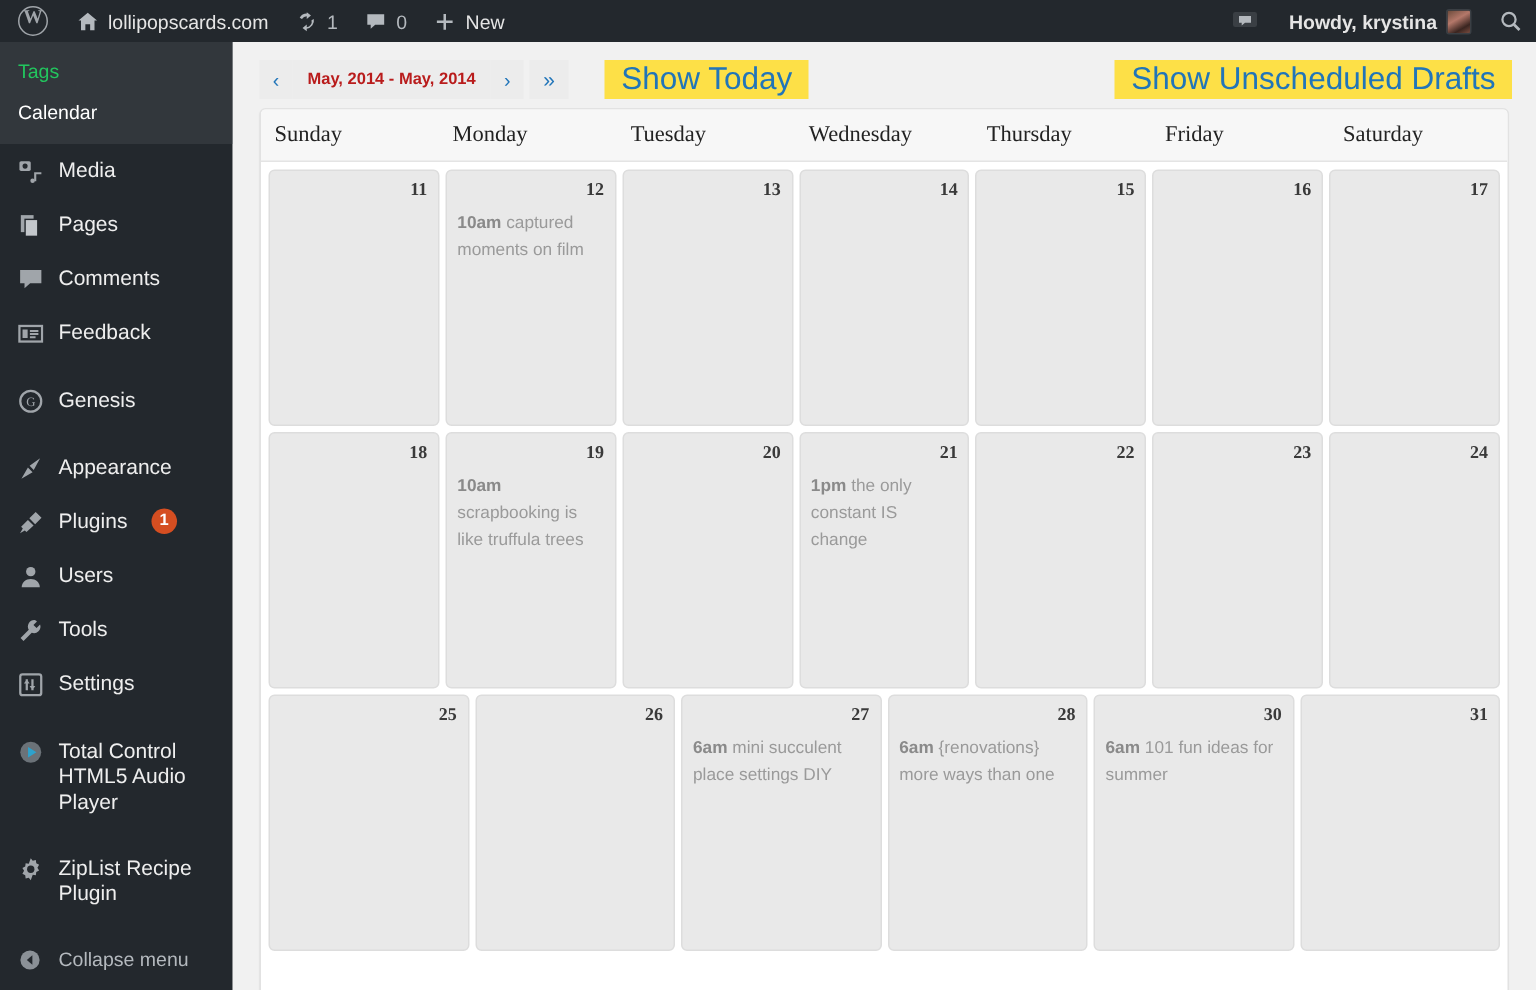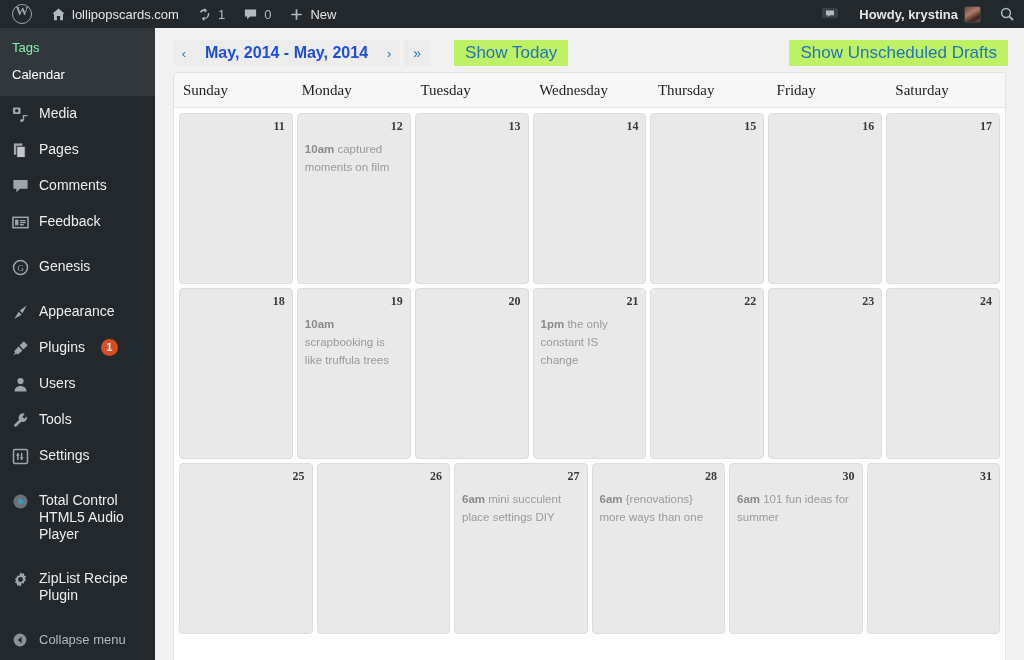--- a/index.html
+++ b/index.html
@@ -47,21 +47,21 @@
   
   #sidebar {
     position: absolute; top: 28px; left: 0;
     width: 155px; height: 632px;
     background: #23282d;
     overflow: hidden;
     z-index: 40;
   }
   .submenu-block { background: #32373c; padding: 6px 0 8px 0; }
   .submenu-item {
-    font-size: 13px; color: #86efac; padding: 5px 0 5px 12px; line-height: 17px;
+    font-size: 13px; color: #22c55e; padding: 5px 0 5px 12px; line-height: 17px;
   }
   .submenu-item.current { color: #ffffff; font-weight: normal; }
   .menu-item {
     display: flex; align-items: flex-start; gap: 9px;
     padding: 9px 8px 9px 10px; color: #eeeeee; font-size: 14px; line-height: 17px;
   }
   .menu-item .mlabel { padding-top: 0px; }
   .menu-sep { height: 9px; }
   .micon { width: 20px; min-width: 20px; height: 18px; display:flex; align-items:center; justify-content:center; }
   .badge {
@@ -83,26 +83,26 @@
     position: relative; height: 44px; padding: 12px 16px 0 18px;
     display: flex; align-items: flex-start;
   }
   .navgroup { display: flex; align-items: stretch; height: 26px; }
   .navbtn {
     background: #ececec; color: #2175b9; font-size: 13px;
     width: 22px; display: flex; align-items: center; justify-content: center;
   }
   .navbtn.wide { width: 26px; font-size: 14px; }
   .month-title {
-    background: #ececec; color: #1d4ed8; font-size: 16px; font-weight: bold;
+    background: #ececec; color: #b91c1c; font-size: 11px; font-weight: bold;
     display: flex; align-items: center; padding: 0 10px; white-space: nowrap;
   }
   .spacer-sm { width: 4px; }
   .flatbtn {
-    background: #bef264; color: #2175b9; font-size: 17px;
+    background: #fde047; color: #2175b9; font-size: 21px;
     height: 26px; display: flex; align-items: center; padding: 0 11px;
     white-space: nowrap;
   }
   #btn-today { margin-left: 24px; }
   #btn-drafts { margin-left: auto; }
 
   
   #calendar {
     position: absolute; top: 44px; left: 18px;
     width: 833px; height: 601px;

